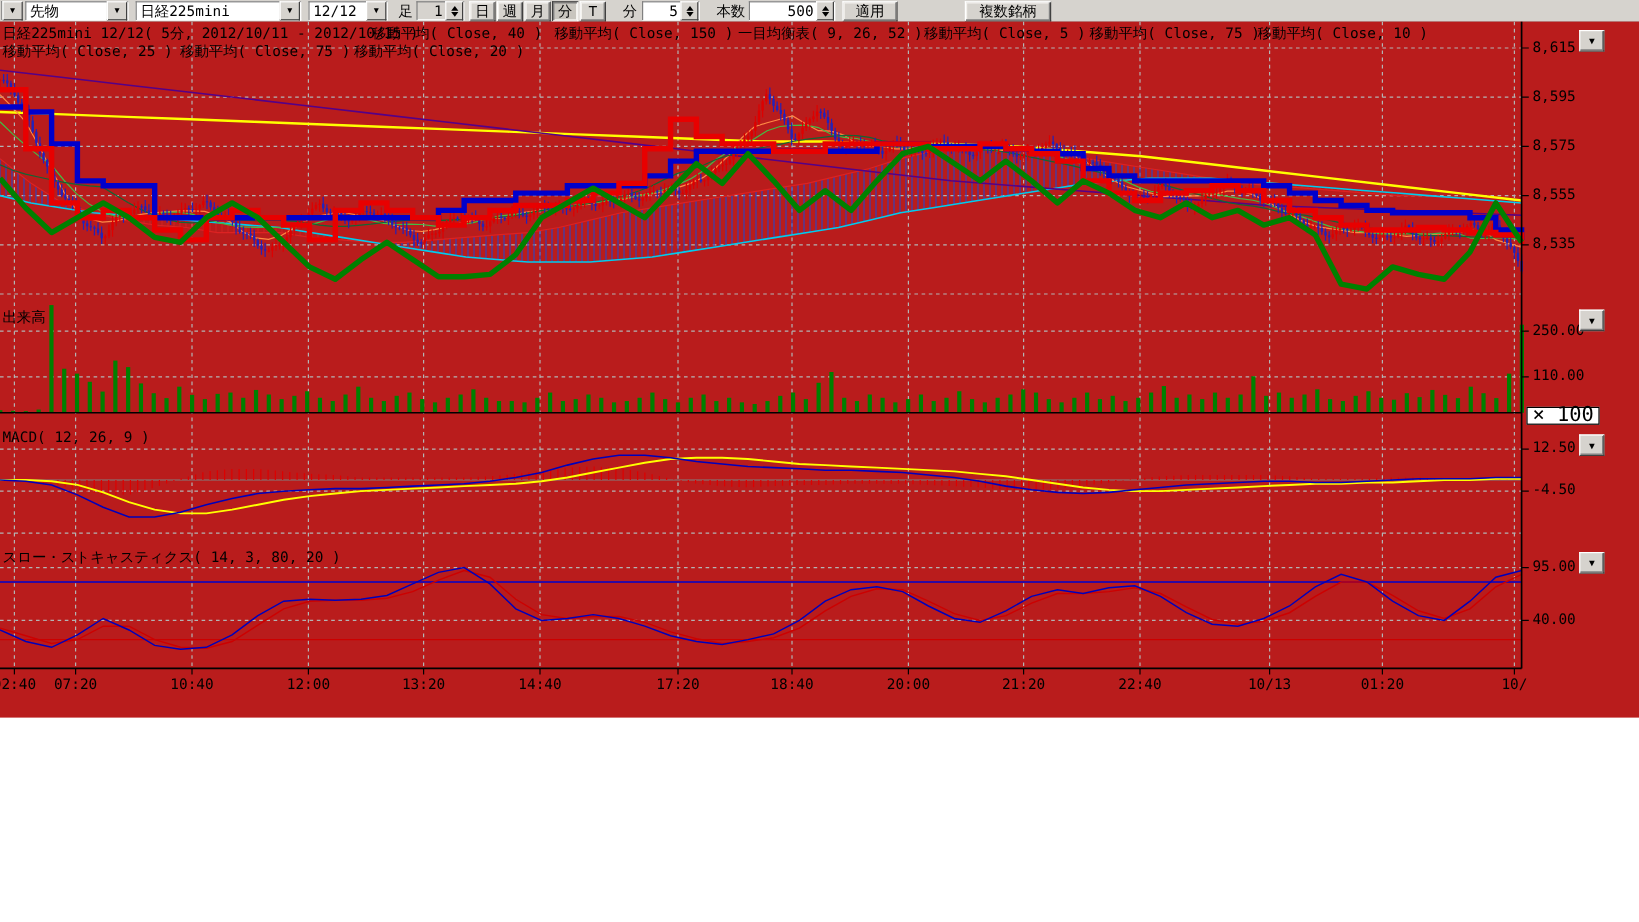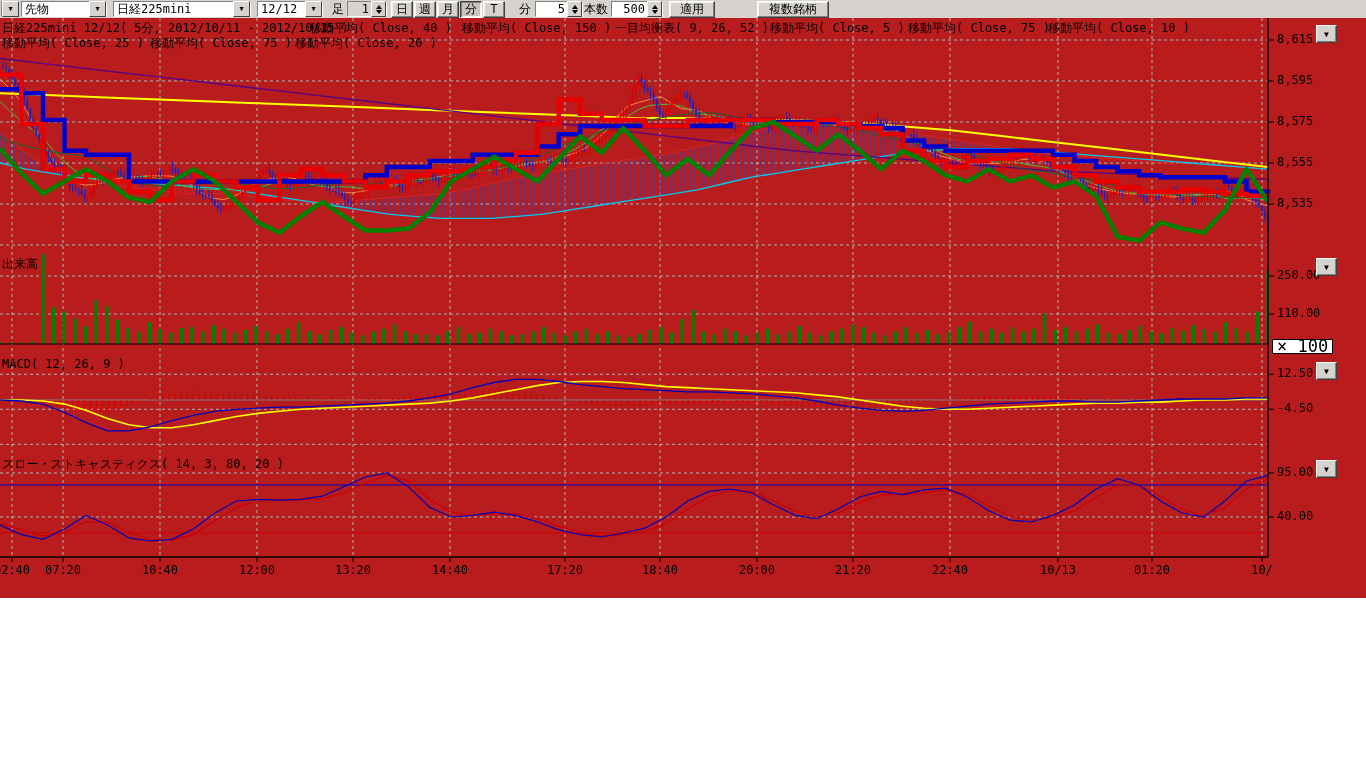--- a/index.html
+++ b/index.html
@@ -77,30 +77,30 @@
       <button class="btn" style="width: 22px;">T</button>
     </span>
   <span class="lbl" style="margin-left:14px;">分</span>
   <div class="spinbox" style="width:48px;margin-left:4px;">
     <span class="stext">5</span>
     <span class="spinbtn">
         <span class="tri-up"></span>
         <span class="tri-dn"></span>
       </span>
   </div>
-  <span class="lbl" style="margin-left:1px;">本数</span>
-  <div class="spinbox" style="width:52px;margin-left:3px;justify-content:center;">
+  <span class="lbl" style="margin-left:14px;">本数</span>
+  <div class="spinbox" style="width:72px;margin-left:3px;justify-content:center;">
     <span class="stext">500</span>
     <span class="spinbtn">
         <span class="tri-up"></span>
         <span class="tri-dn"></span>
       </span>
   </div>
   <button class="btn" style="width:46px;margin-left:6px;">適用</button>
-  <button class="btn" style="width:72px;margin-left:42px;text-align:right;">複数銘柄</button>
+  <button class="btn" style="width:72px;margin-left:56px;text-align:right;">複数銘柄</button>
 </div>
 
 <div id="chart-wrap">
   <svg id="chart-svg" width="1366" height="562">
       <line x1="12" y1="0" x2="12" y2="539" stroke="#b4b4b4" stroke-width="1" stroke-dasharray="3,3"></line>
       <line x1="63" y1="0" x2="63" y2="539" stroke="#b4b4b4" stroke-width="1" stroke-dasharray="3,3"></line>
       <line x1="160" y1="0" x2="160" y2="539" stroke="#b4b4b4" stroke-width="1" stroke-dasharray="3,3"></line>
       <line x1="257" y1="0" x2="257" y2="539" stroke="#b4b4b4" stroke-width="1" stroke-dasharray="3,3"></line>
       <line x1="353" y1="0" x2="353" y2="539" stroke="#b4b4b4" stroke-width="1" stroke-dasharray="3,3"></line>
       <line x1="450" y1="0" x2="450" y2="539" stroke="#b4b4b4" stroke-width="1" stroke-dasharray="3,3"></line>

